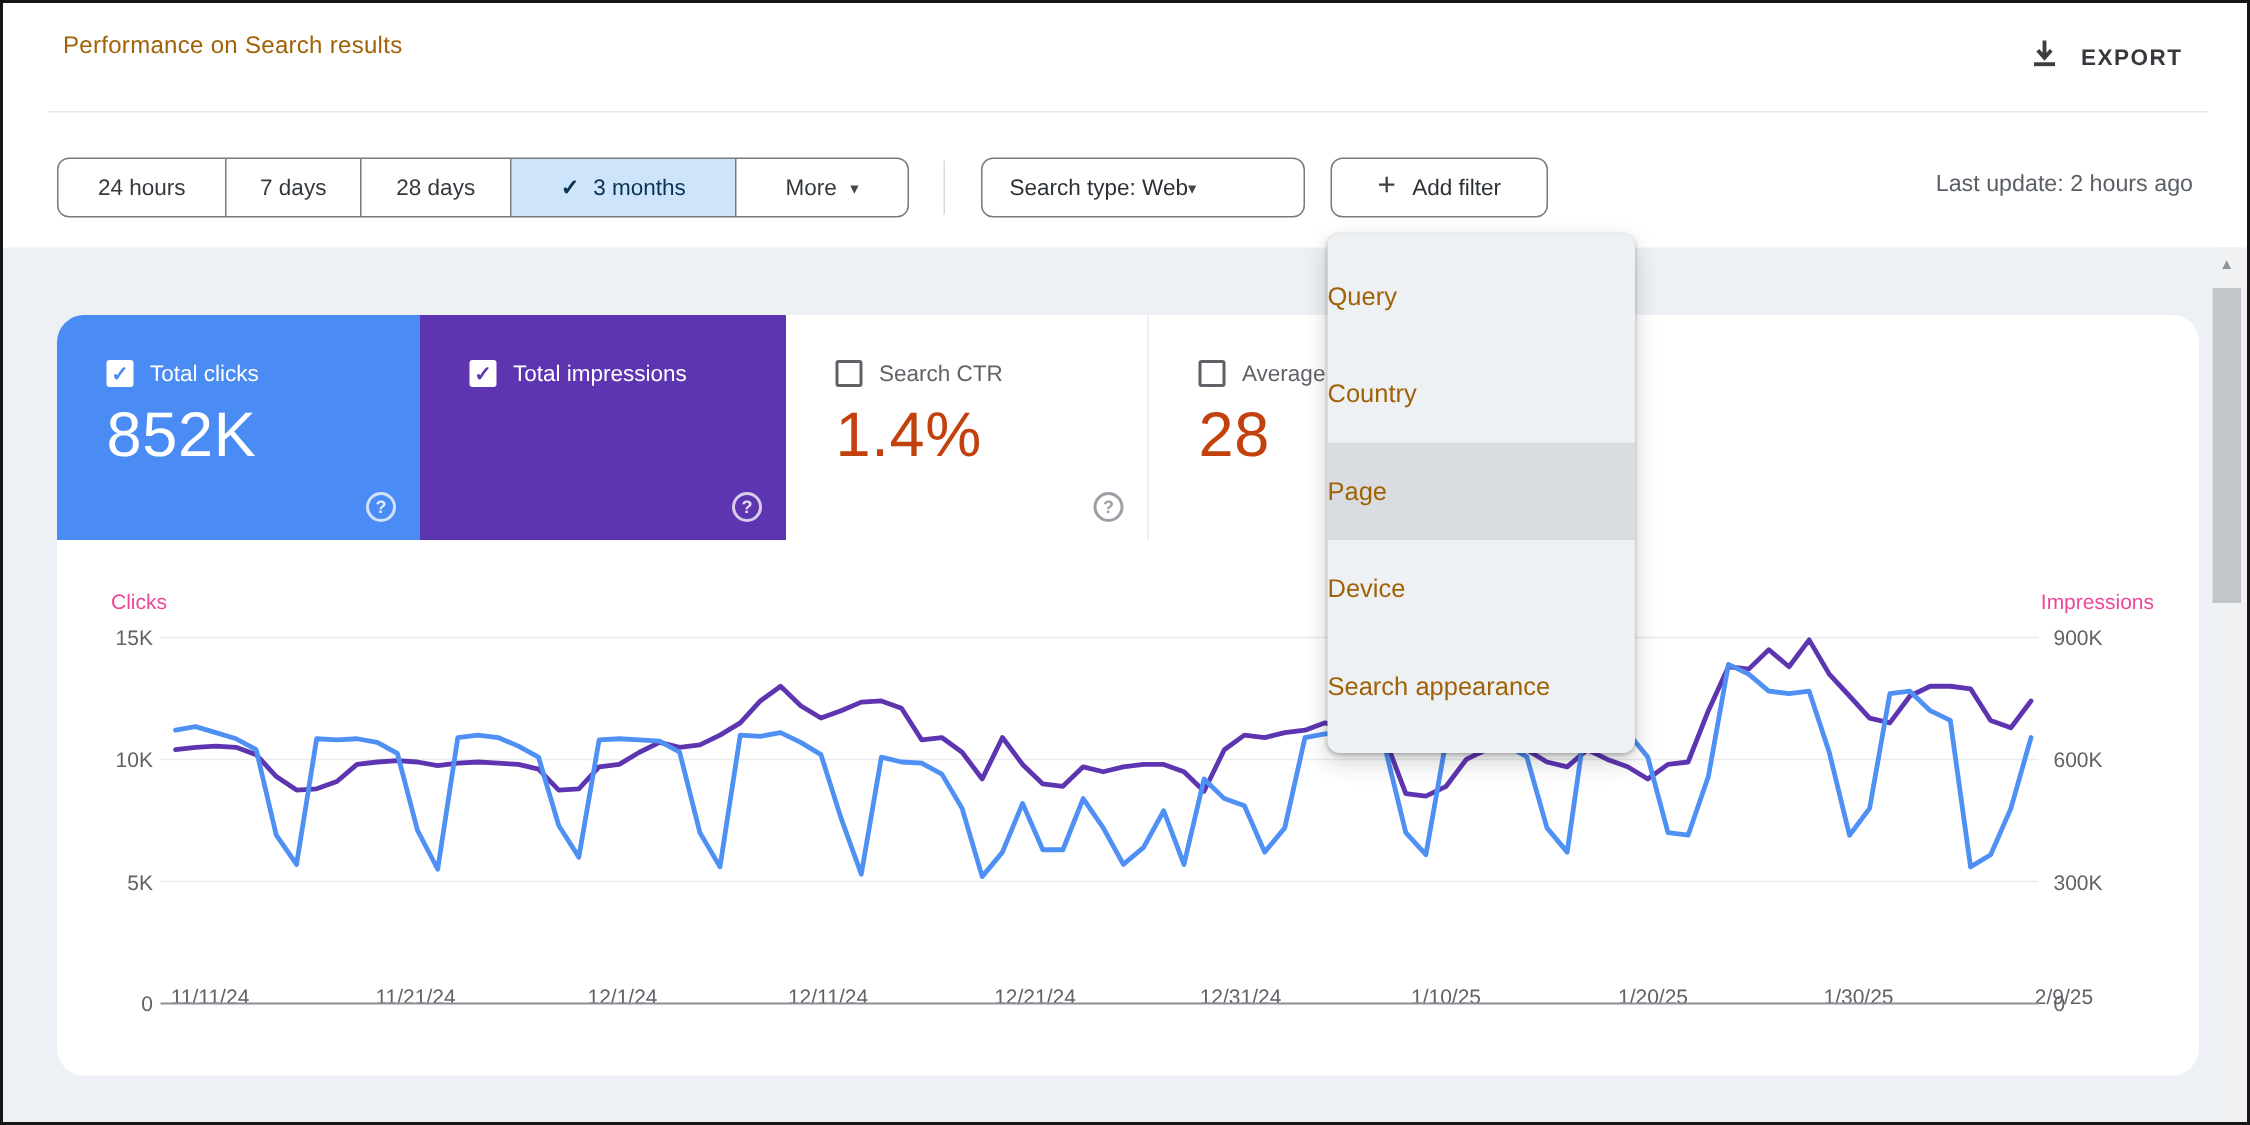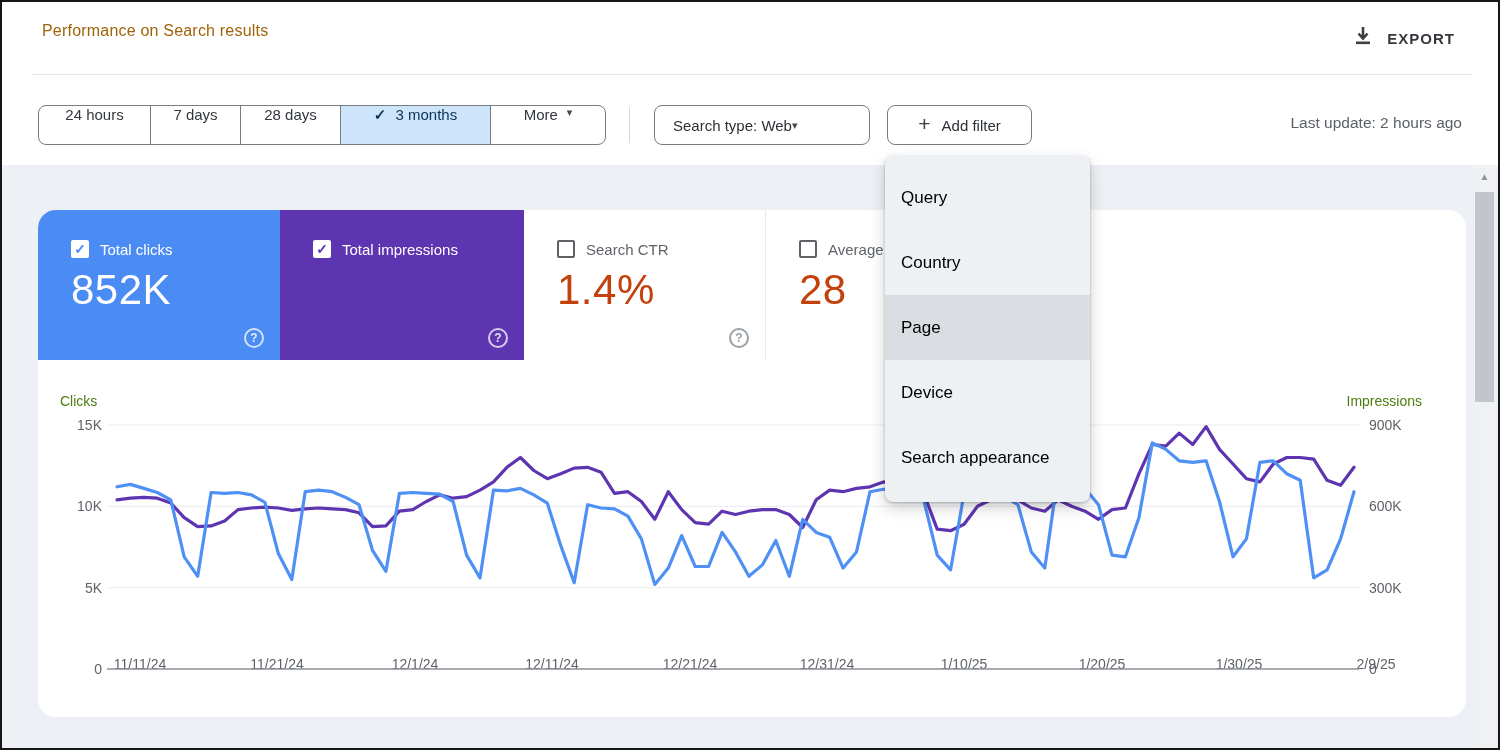--- a/index.html
+++ b/index.html
@@ -15,21 +15,21 @@
   .abs { position:absolute; }
 
   
   .page-title { left:40px; top:20px; font-size:16px; color:#a16207; letter-spacing:.2px; }
   .export-btn { top:24px; right:43px; display:flex; align-items:center; gap:14px; cursor:pointer; }
   .export-btn .label { font-size:15px; font-weight:700; letter-spacing:1px; color:#35393d; }
   .header-divider { left:30px; top:72px; width:1440px; height:1px; background:#e4e7ea; }
 
   
   .range-group { left:36px; top:103px; height:40px; display:flex; border:1px solid #777c82; border-radius:8px; overflow:hidden; background:#fff; }
-  .range-tab { display:flex; align-items:flex-start; justify-content:center; gap:9px; font-size:15px; font-weight:500; color:#33383d; border-left:1px solid #777c82; cursor:pointer; }
+  .range-tab { display:flex; align-items:center; justify-content:center; gap:9px; font-size:15px; font-weight:500; color:#33383d; border-left:1px solid #777c82; cursor:pointer; }
   .range-tab:first-child { border-left:none; }
   .range-tab.selected { background:#cde4fb; color:#0b3252; }
   .range-tab .check { font-size:15px; font-weight:700; }
   .caret { font-size:11px; color:#44484d; }
   .vdivider { left:627px; top:105px; width:1px; height:36px; background:#d7dadd; }
   .pill-btn { top:103px; height:40px; border:1px solid #777c82; border-radius:8px; background:#fff; display:flex; align-items:center; font-size:15px; color:#2c3136; cursor:pointer; }
   .search-type { left:652px; width:216px; justify-content:flex-start; padding:0 18px; }
   .add-filter { left:885px; width:145px; justify-content:center; gap:11px; }
   .add-filter .plus { font-size:21px; font-weight:400; color:#3c4043; margin-top:-2px; }
   .last-update { top:112px; right:36px; font-size:15.5px; color:#5b6067; }
@@ -51,30 +51,30 @@
   .checkbox.checked-purple { background:#fff; color:#5e35b1; }
   .checkbox.unchecked { background:#fff; border:2px solid #5f6368; color:transparent; }
   .metric-label { font-size:15px; }
   .metric-card.plain .metric-label { color:#5f6368; }
   .metric-value { position:absolute; left:33px; top:56px; font-size:42px; letter-spacing:.5px; }
   .metric-card.plain .metric-value { color:#c2410c; }
   .help-icon { position:absolute; right:16px; bottom:12px; width:20px; height:20px; border-radius:50%; border:2px solid rgba(255,255,255,.75); display:flex; align-items:center; justify-content:center; font-size:12px; font-weight:700; color:rgba(255,255,255,.85); cursor:pointer; }
   .metric-card.plain .help-icon { border-color:#9aa0a6; color:#9aa0a6; }
 
   
-  .axis-title { font-size:14px; color:#4d7c0f; }
+  .axis-title { font-size:14px; color:#ec4899;margin-left:14px; }
   .tick { font-size:14px; color:#5f6368; height:18px; line-height:18px; }
   .ytick-left  { left:40px; width:60px; text-align:right; }
   .ytick-right { left:1367px; width:60px; text-align:left; }
   .xtick { top:653px; transform:translateX(-50%); white-space:nowrap;margin-left:23px; }
   svg.chart { left:0; top:0; pointer-events:none; }
 
   
   .dropdown { left:883px; top:154px; width:205px; height:346px; background:#eef1f4; border-radius:8px; padding-top:9px; box-shadow:0 1px 3px rgba(0,0,0,.25), 0 6px 16px rgba(0,0,0,.18); z-index:20; }
-  .dropdown-item { height:65px; display:flex; align-items:center; padding-left:16px; font-size:17px; color:#000000; cursor:pointer; }
+  .dropdown-item { height:65px; display:flex; align-items:center; font-size:17px; color:#a16207; cursor:pointer; }
   .dropdown-item.active { background:#d9dce0; }
 
   
   .scroll-track { left:1473px; top:163px; width:19px; height:587px; background:#f0f1f3; z-index:30; }
   .scroll-up { position:absolute; top:6px; left:0; width:19px; text-align:center; font-size:10px; color:#8f9499; cursor:pointer; }
   .scroll-thumb { position:absolute; top:27px; left:0; width:19px; height:210px; background:#c2c5c9; cursor:pointer; }
 </style>
 </head>
 <body>
 

